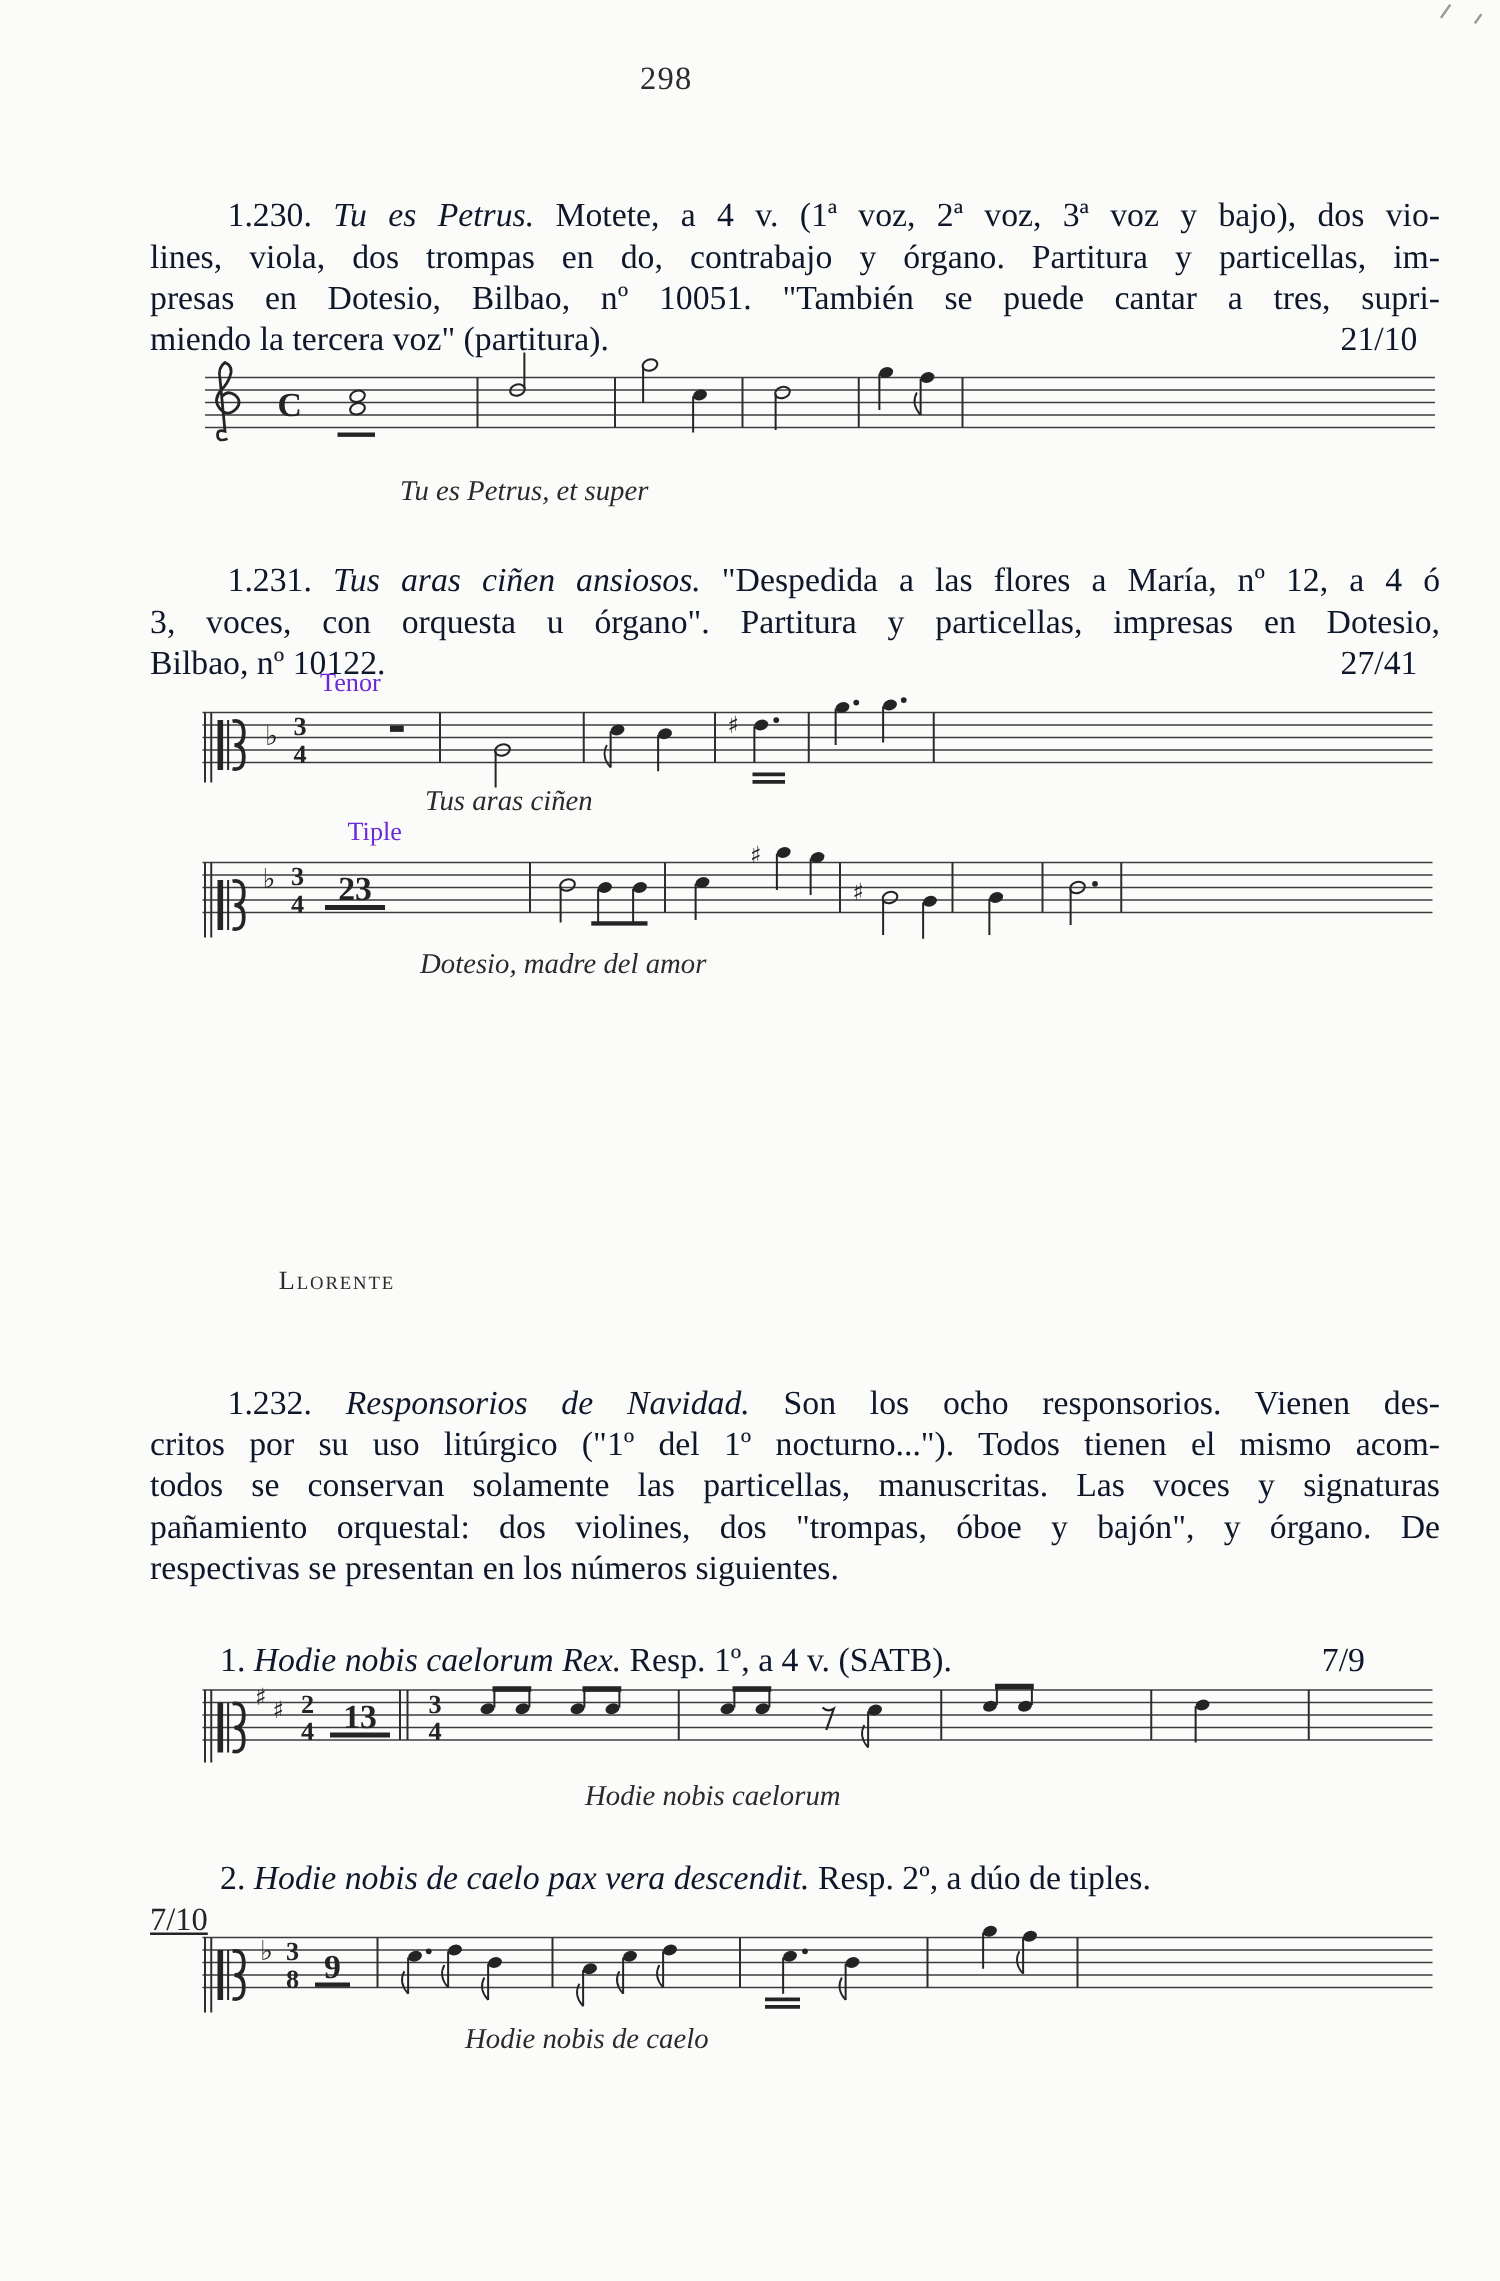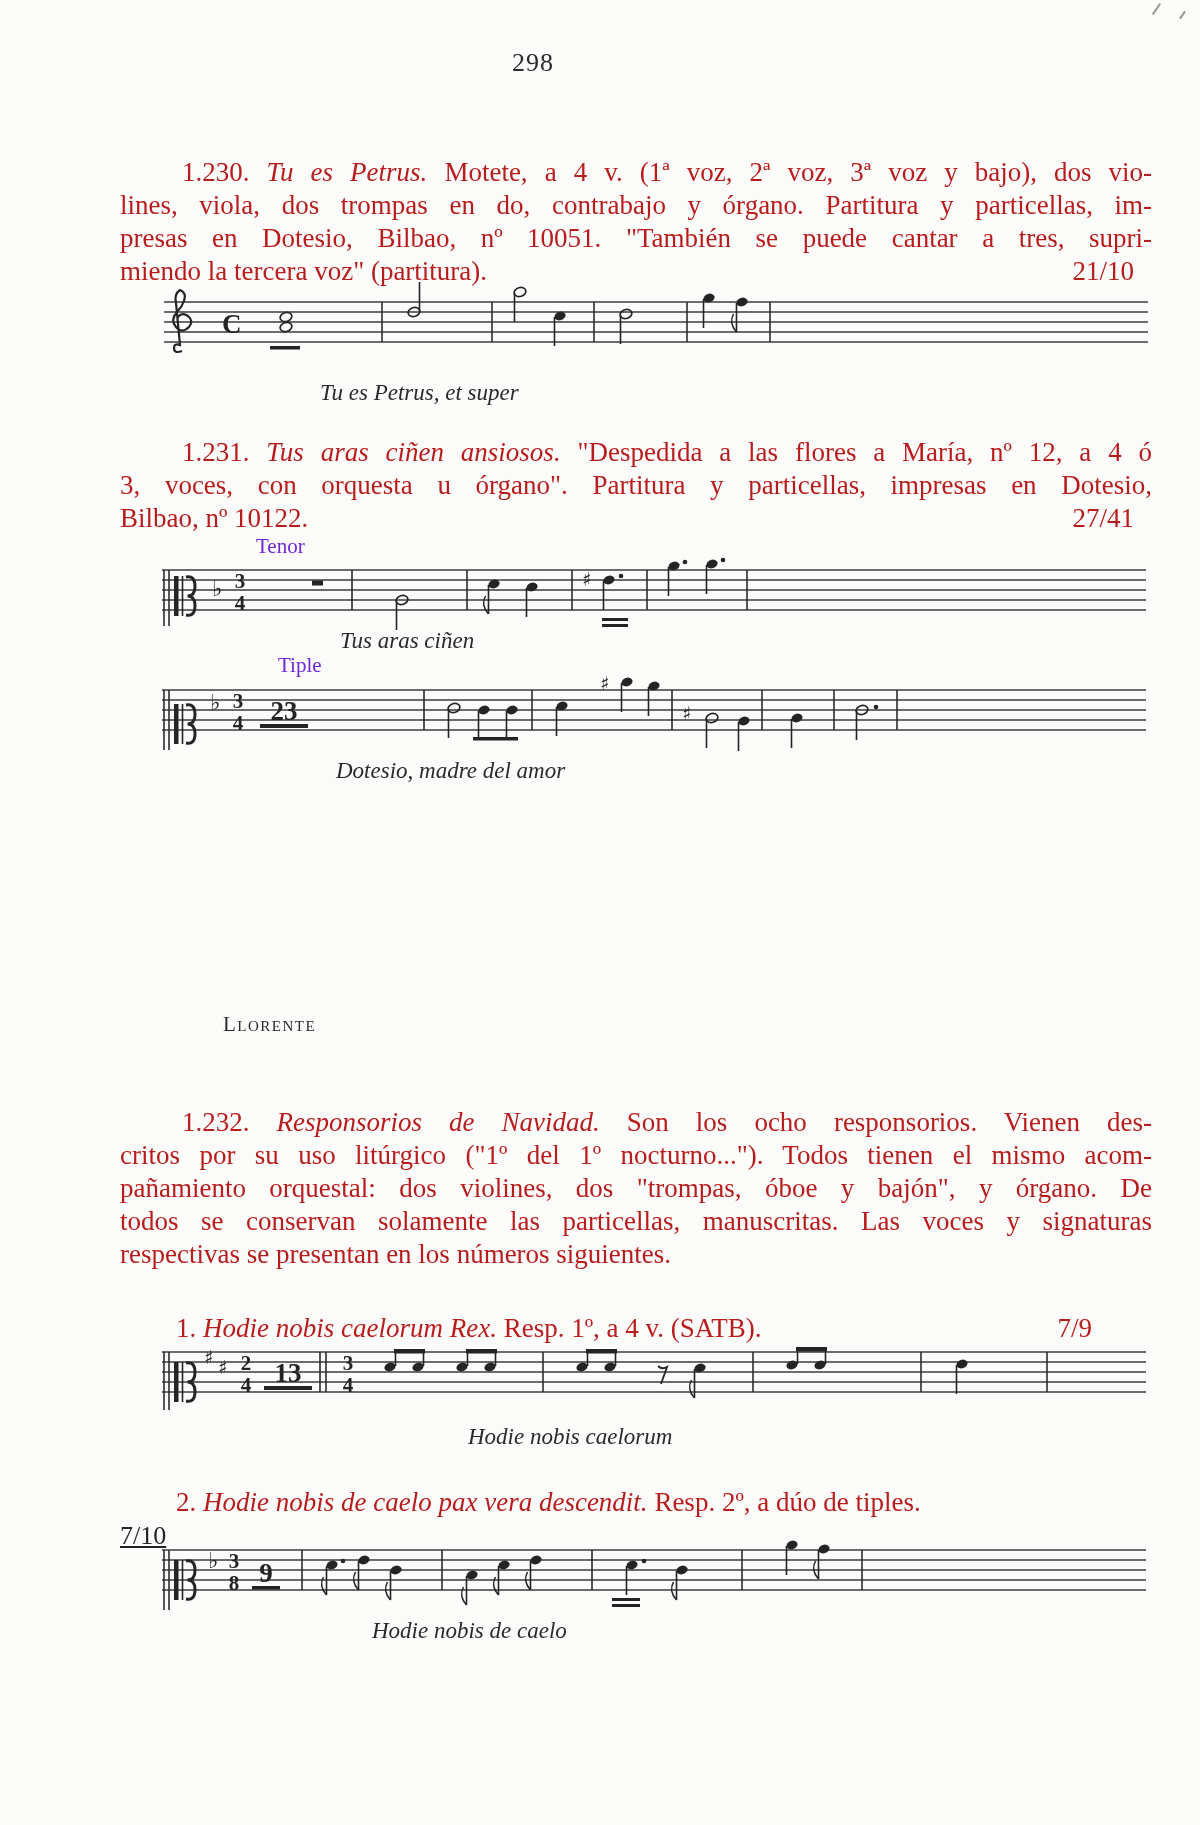--- a/index.html
+++ b/index.html
@@ -3,21 +3,21 @@
 <meta charset="utf-8">
 <style>
   html,body{margin:0;padding:0;}
   body{
     width:1200px;height:1825px;position:relative;overflow:hidden;
     background:#fbfbf9;color:#242424;
     font-family:"Liberation Serif","DejaVu Serif",serif;
   }
   .abs{position:absolute;}
   .page-number{width:1066px;text-align:center;font-size:26px;letter-spacing:1px;color:#2c2c2c;}
-  .para{left:120px;width:1032px;font-size:27px;line-height:33px;color:#b91c1c;}
+  .para{left:120px;width:1032px;font-size:27px;line-height:33px;color:#0f172a;}
   .line{text-align:justify;text-align-last:justify;white-space:normal;}
   .line.plain{text-align:left;text-align-last:left;}
   .line.flex{display:flex;justify-content:space-between;text-align:left;text-align-last:left;}
   .ind{padding-left:62px;}
   .ind2{padding-left:56px;}
   .sig{padding-right:18px;}
   .sig.inset{padding-right:60px;}
   .sigline{left:120px;width:1032px;font-size:26px;text-align:left;padding-right:4px;text-decoration:underline;}
   i{font-style:italic;}
   .composer{font-variant:small-caps;font-size:21px;letter-spacing:1.5px;color:#2b2b2b;margin-left:23px;}
@@ -127,21 +127,21 @@
       <line class="bline" x1="430" y1="14" x2="430" y2="54"></line>
       <use href="#h-dn" transform="translate(462,26)"></use>
       <line class="bline" x1="523" y1="14" x2="523" y2="54"></line>
       <use href="#q-dn" transform="translate(545,10)"></use>
       <use href="#e-dn" transform="translate(578,14)"></use>
       <line class="bline" x1="606" y1="14" x2="606" y2="54"></line>
     </g>
   </svg>
   <div class="abs mcaption" style="left:320px;top:380px;">Tu es Petrus, et super</div>
 
-  <div class="abs para" style="top:436px;">
+  <div class="abs para" style="top:448px;">
     <div class="line ind"><span>1.231. </span><i>Tus aras ciñen ansiosos.</i><span> "Despedida a las flores a María, nº 12, a 4 ó</span></div>
     <div class="line">3, voces, con orquesta u órgano". Partitura y particellas, impresas en Dotesio,</div>
     <div class="line flex">
       <span>Bilbao, nº 10122.</span>
       <span class="sig">27/41</span>
     </div>
   </div>
 
   <div class="abs mlabel" style="left:256px;top:534px;">Tenor</div>
 
@@ -223,22 +223,22 @@
       <line class="bline" x1="735" y1="14" x2="735" y2="54"></line>
     </g>
   </svg>
   <div class="abs mcaption" style="left:336px;top:758px;">Dotesio, madre del amor</div>
 
   <div class="abs composer" style="left:200px;top:1012px;">Llorente</div>
 
   <div class="abs para" style="top:1106px;">
     <div class="line ind"><span>1.232. </span><i>Responsorios de Navidad.</i><span> Son los ocho responsorios. Vienen des-</span></div>
     <div class="line">critos por su uso litúrgico ("1º del 1º nocturno..."). Todos tienen el mismo acom-</div>
+    <div class="line">todos se conservan solamente las particellas, manuscritas. Las voces y signaturas</div>
     <div class="line">pañamiento orquestal: dos violines, dos "trompas, óboe y bajón", y órgano. De</div>
-    <div class="line">todos se conservan solamente las particellas, manuscritas. Las voces y signaturas</div>
     <div class="line plain">respectivas se presentan en los números siguientes.</div>
   </div>
 
   <div class="abs para" style="top:1312px;">
     <div class="line flex">
       <span class="ind2"><span>1. </span><i>Hodie nobis caelorum Rex.</i><span> Resp. 1º, a 4 v. (SATB).</span></span>
       <span class="sig inset">7/9</span>
     </div>
   </div>
 

